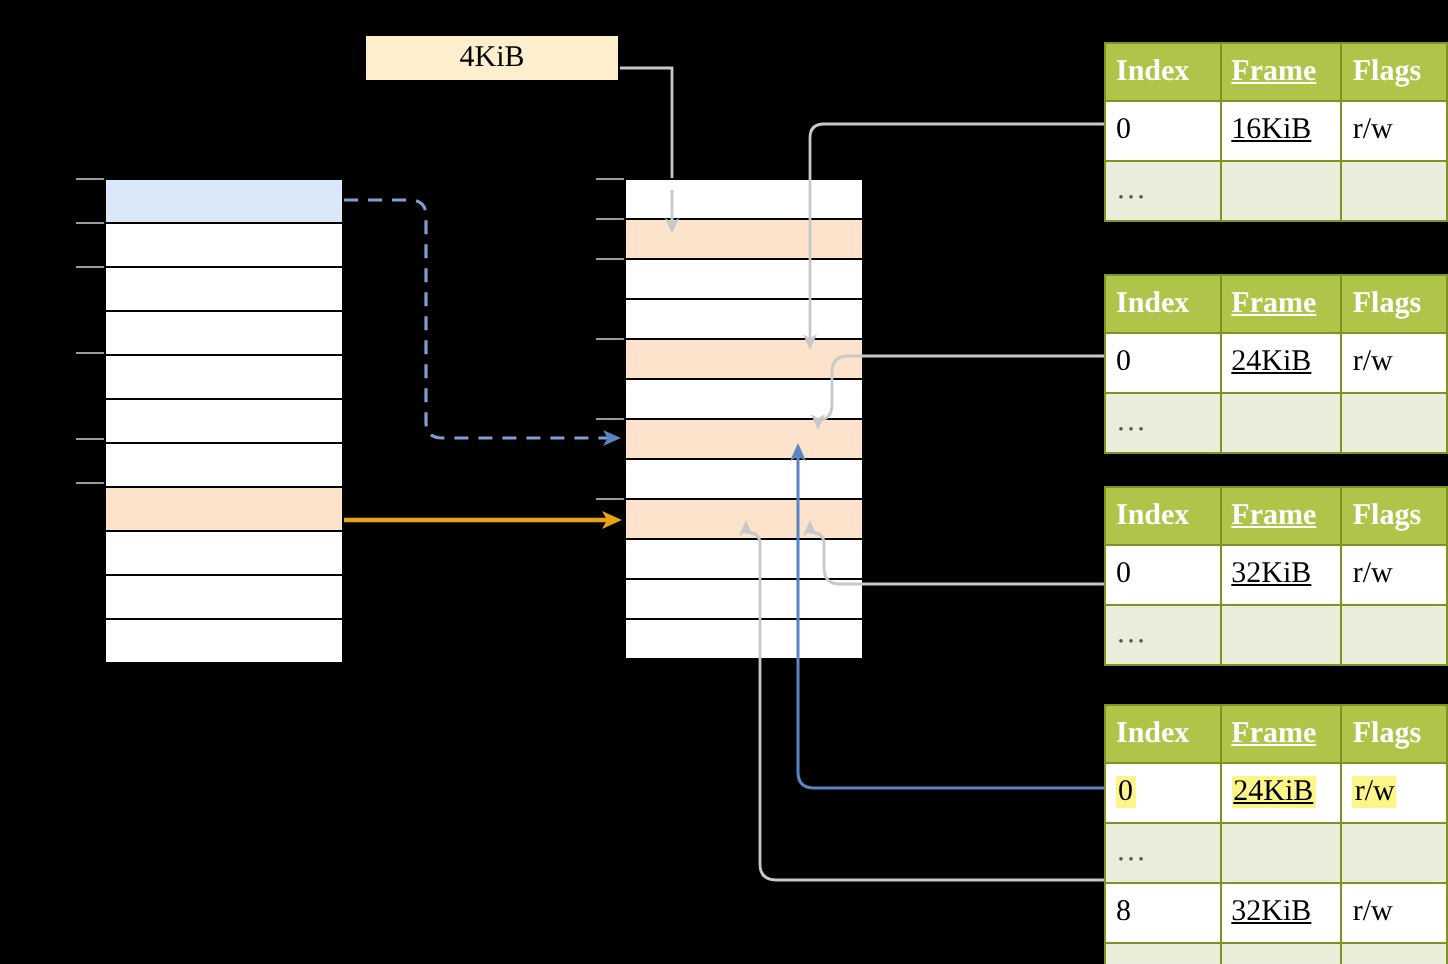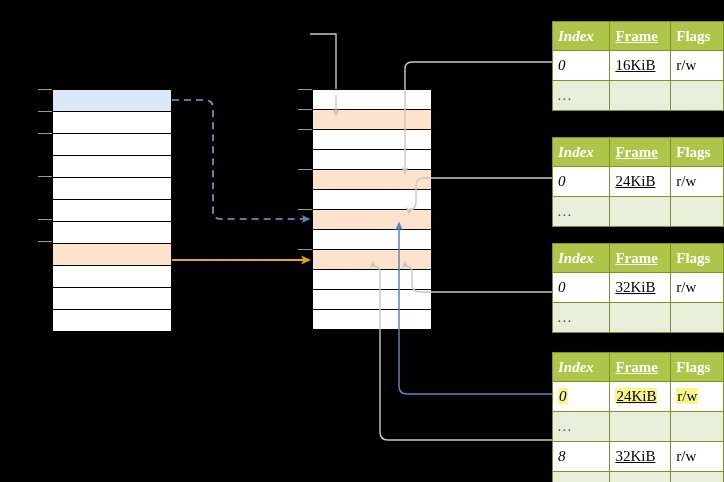--- a/index.html
+++ b/index.html
@@ -81,21 +81,21 @@
     white-space: nowrap;
   }
   .ptable tr.ellipsis td {
     background: #e9eeda;
     color: #555555;
   }
   .ptable td.hl > span {
     background: #fbf58a;
     padding: 0 1px;
   }
-  .col-index { width: 58px; font-style: italic; }
+  .col-index { width: 58px; }
   .col-frame { width: 58px; text-decoration: underline; }
   .col-flags { width: 50px; }
 
   
   #wires {
     position: absolute;
     left: 0; top: 0;
     width: 724px;
     height: 482px;
     z-index: 5;
@@ -113,20 +113,21 @@
 </head>
 <body>
 
 <div id="canvas">
 
   <svg id="wires-back">
 
     <path d="M 336 95 L 336 34 L 310 34" stroke="#c8c8c8" stroke-width="1.4" fill="none"></path>
   </svg>
 
+  <div class="abs kib-label">4KiB</div>
 
   <div class="abs memcol" id="left-col" style="left:52px; top:89px; width:120px; height:240px;">
       <div class="memrow blue" style="top: 0px; height: 23px;"></div>
       <div class="memrow" style="top: 22px; height: 23px;"></div>
       <div class="memrow" style="top: 44px; height: 23px;"></div>
       <div class="memrow" style="top: 66px; height: 23px;"></div>
       <div class="memrow" style="top: 88px; height: 23px;"></div>
       <div class="memrow" style="top: 110px; height: 23px;"></div>
       <div class="memrow" style="top: 132px; height: 23px;"></div>
       <div class="memrow peach" style="top: 154px; height: 23px;"></div>

